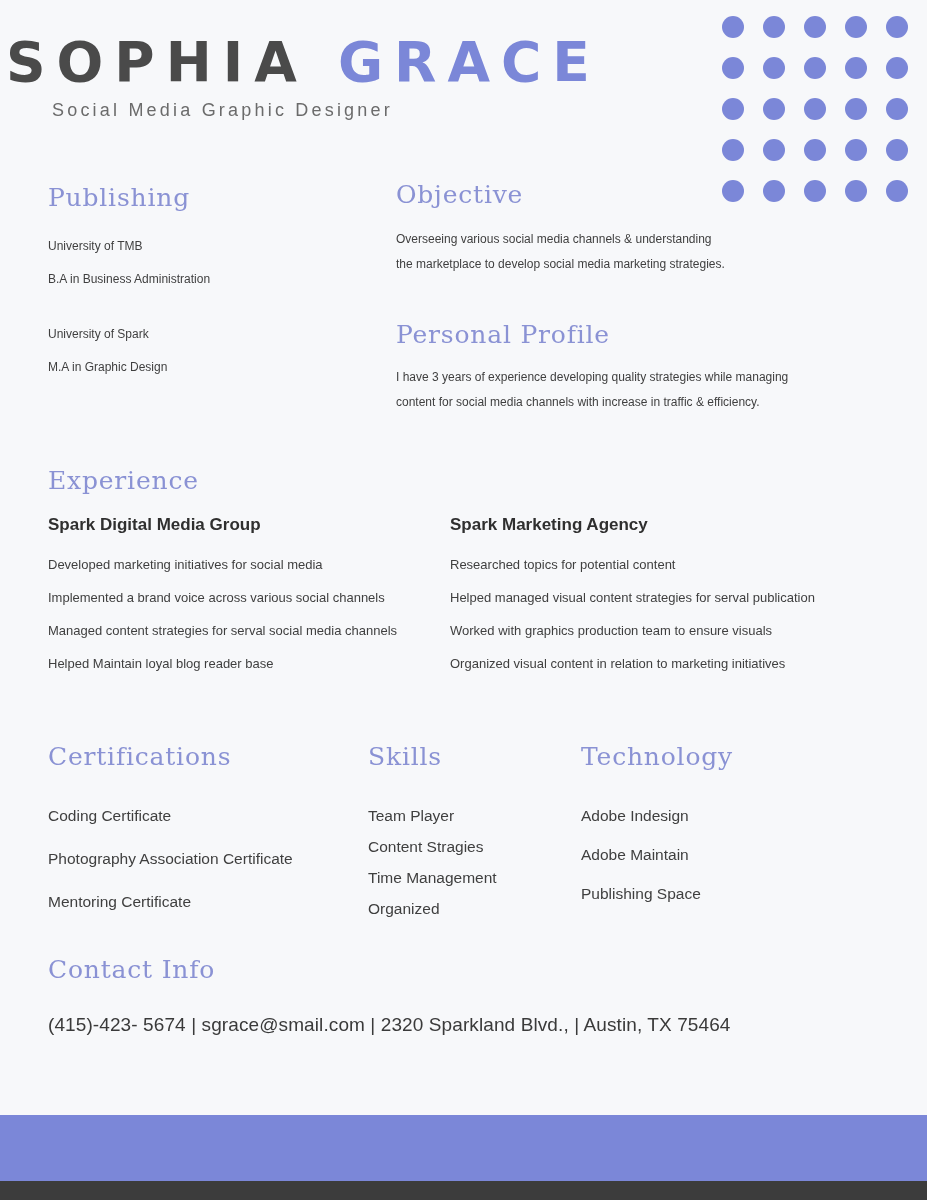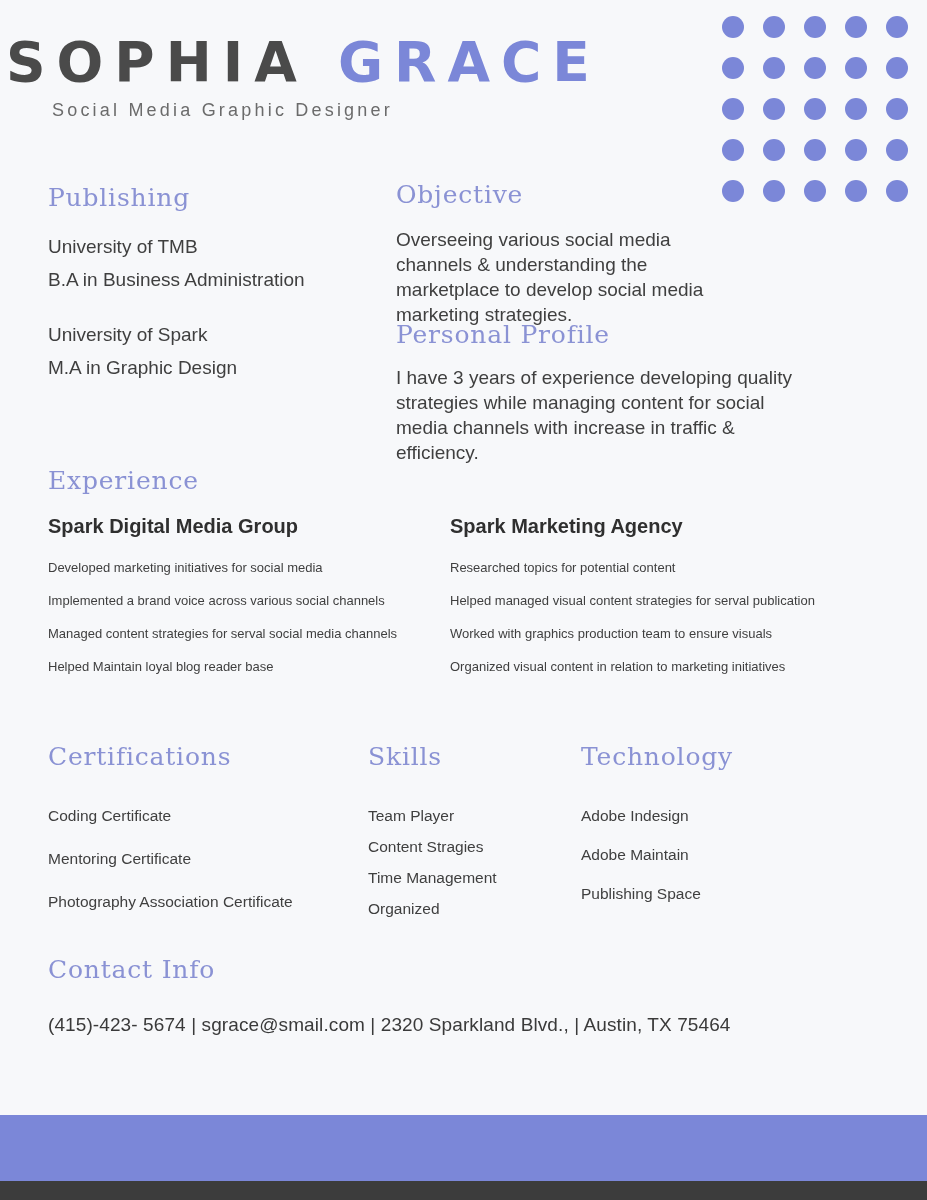--- a/index.html
+++ b/index.html
@@ -78,21 +78,21 @@
   .sec-head {
     font-family: "DejaVu Serif", serif;
     font-size: 25px;
     color: #8a92d4;
     letter-spacing: 0.8px;
     font-weight: normal;
     margin: 0;
   }
   .body-text {
     font-family: "Liberation Sans", sans-serif;
-    font-size: 19px;
+    font-size: 12px;
     color: #3f3f3f;
     line-height: 25px;
   }
 
   
   .block { position: absolute; }
 
   #education { left: 48px; top: 183px; width: 310px; }
   #education .sec-head { margin-bottom: 22px; }
   #education .line { margin-bottom: 8px; }
@@ -107,21 +107,21 @@
   #experience { left: 48px; top: 466px; width: 830px; }
   #experience .sec-head { margin-bottom: 20px; }
   .exp-cols {
     display: flex;
   }
   .exp-col { width: 402px; }
   .exp-col.right { width: 420px; }
   .exp-title {
     font-family: "Liberation Sans", sans-serif;
     font-weight: bold;
-    font-size: 20px;
+    font-size: 17px;
     color: #2f2f2f;
     margin-bottom: 22px;
   }
   .exp-item {
     font-family: "Liberation Sans", sans-serif;
     font-size: 13px;
     color: #3f3f3f;
     margin-bottom: 18px;
   }
 
@@ -236,22 +236,22 @@
         <div class="exp-item">Helped managed visual content strategies for serval publication</div>
         <div class="exp-item">Worked with graphics production team to ensure visuals</div>
         <div class="exp-item">Organized visual content in relation to marketing initiatives</div>
       </div>
     </div>
   </div>
 
   <div class="block three-col" id="certifications">
     <h2 class="sec-head">Certifications</h2>
     <div class="body-text line">Coding Certificate</div>
+    <div class="body-text line">Photography Association Certificate</div>
     <div class="body-text line">Mentoring Certificate</div>
-    <div class="body-text line">Photography Association Certificate</div>
   </div>
 
   <div class="block three-col" id="skills">
     <h2 class="sec-head">Skills</h2>
     <div class="body-text line">Team Player</div>
     <div class="body-text line">Content Stragies</div>
     <div class="body-text line">Time Management</div>
     <div class="body-text line">Organized</div>
   </div>
 

